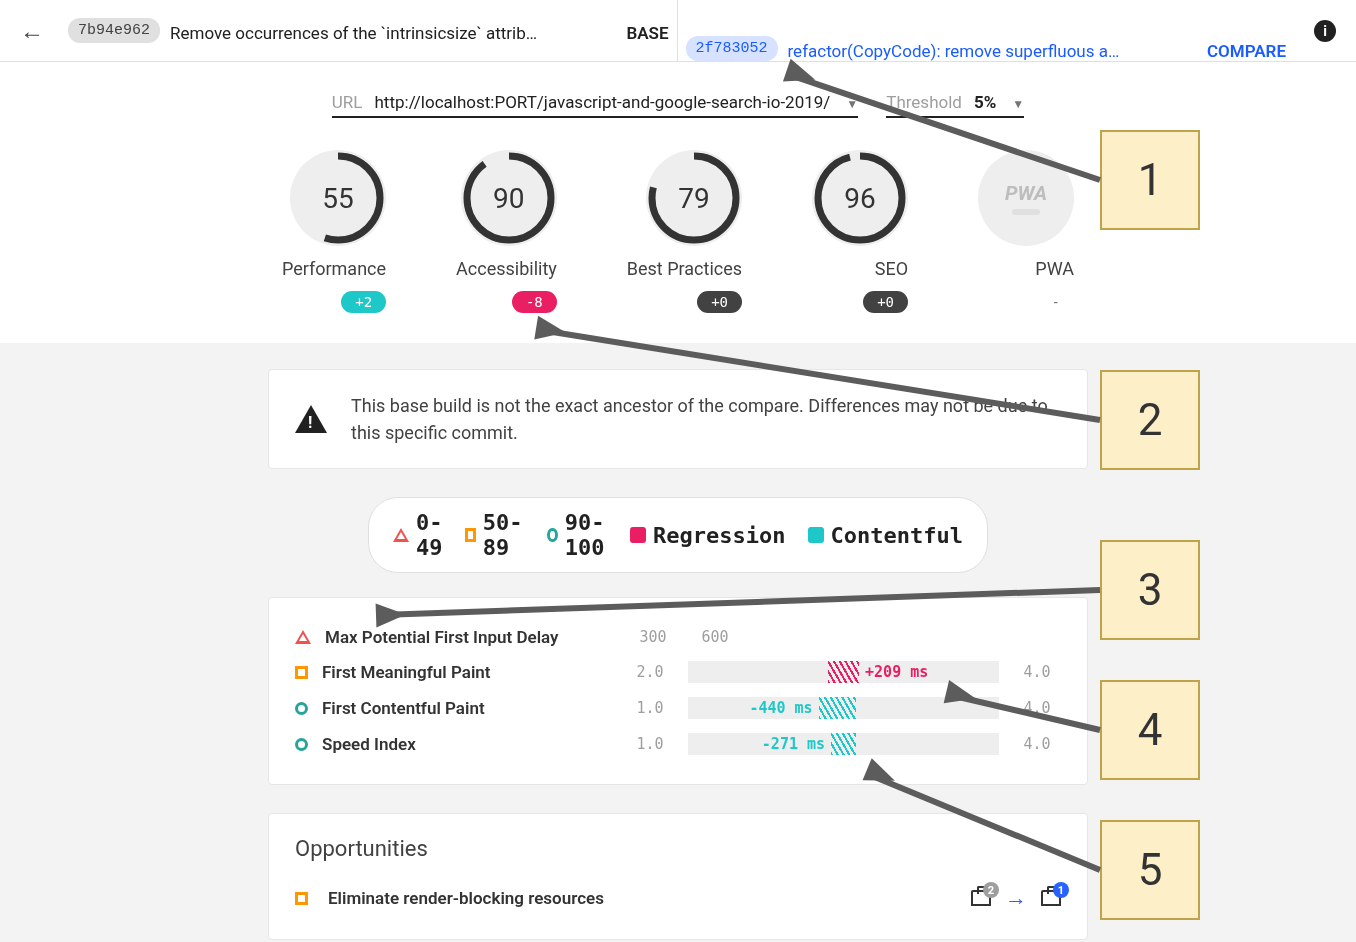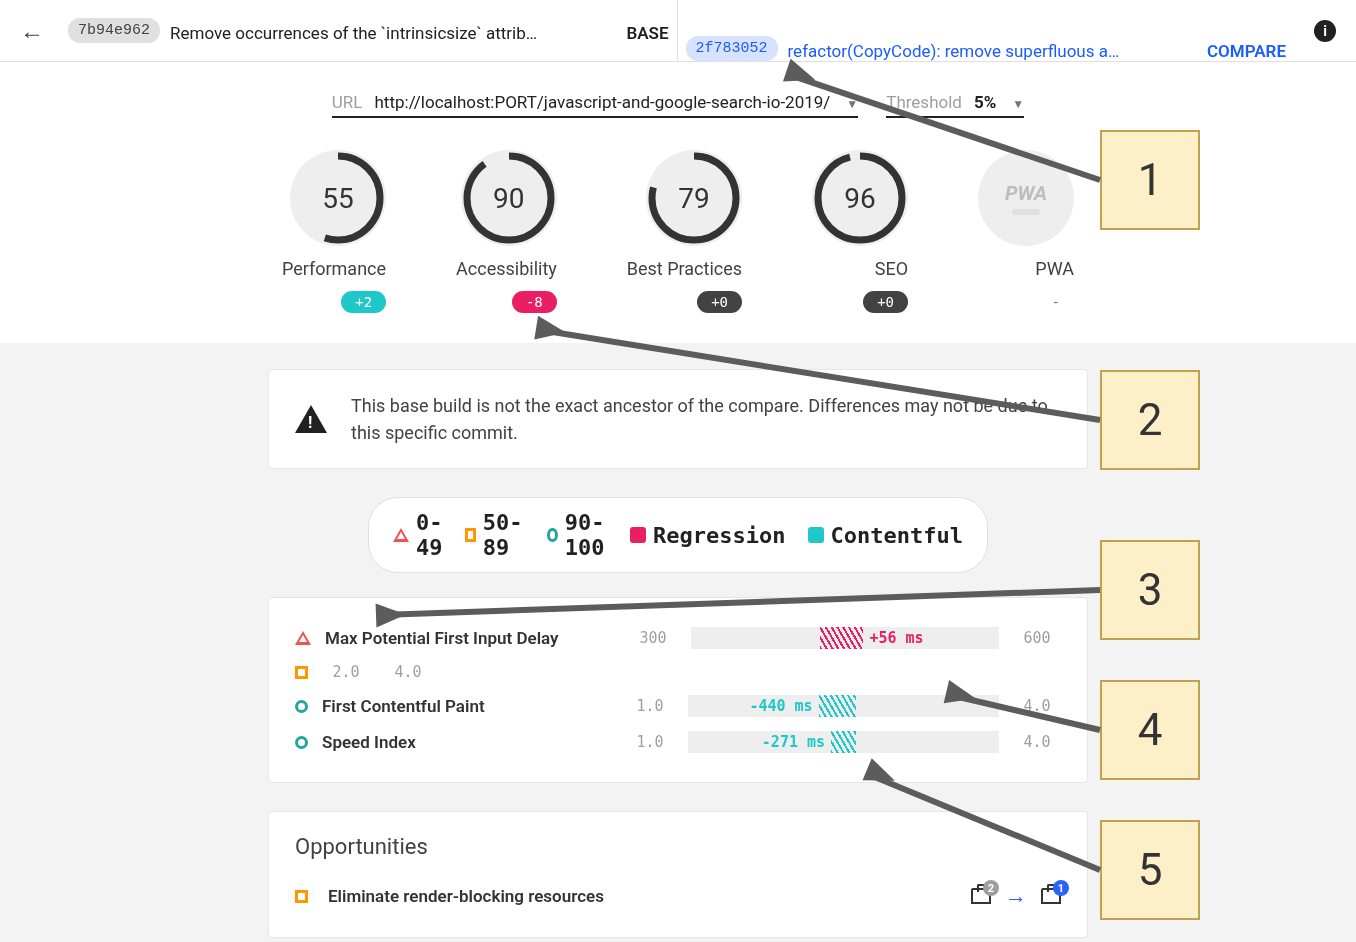--- a/index.html
+++ b/index.html
@@ -272,29 +272,30 @@
         <b>Contentful</b>
       </span>
   </div>
 
   <div class="card">
     <div id="metrics">
         <div class="metric-row">
     <div class="m-icon tri"></div>
     <div class="m-name">Max Potential First Input Delay</div>
     <div class="m-low">300</div>
-    <div class="m-bar">
-      <div class="m-hatch reg" style="left:42%;width:14%"></div>
-      <div class="m-delta reg" style="left:56%;padding-left:6px;">+56 ms</div>
-    </div>
     <div class="m-high">600</div>
         </div>
         <div class="metric-row">
     <div class="m-icon sq"></div>
+    <div class="m-name">First Meaningful Paint</div>
     <div class="m-low">2.0</div>
+    <div class="m-bar">
+      <div class="m-hatch reg" style="left:45%;width:10%"></div>
+      <div class="m-delta reg" style="left:55%;padding-left:6px;">+209 ms</div>
+    </div>
     <div class="m-high">4.0</div>
         </div>
         <div class="metric-row">
     <div class="m-icon ci"></div>
     <div class="m-name">First Contentful Paint</div>
     <div class="m-low">1.0</div>
     <div class="m-bar">
       <div class="m-hatch imp" style="left:42%;width:12%"></div>
       <div class="m-delta imp" style="right:58%;padding-right:6px;text-align:right;">-440 ms</div>
     </div>

